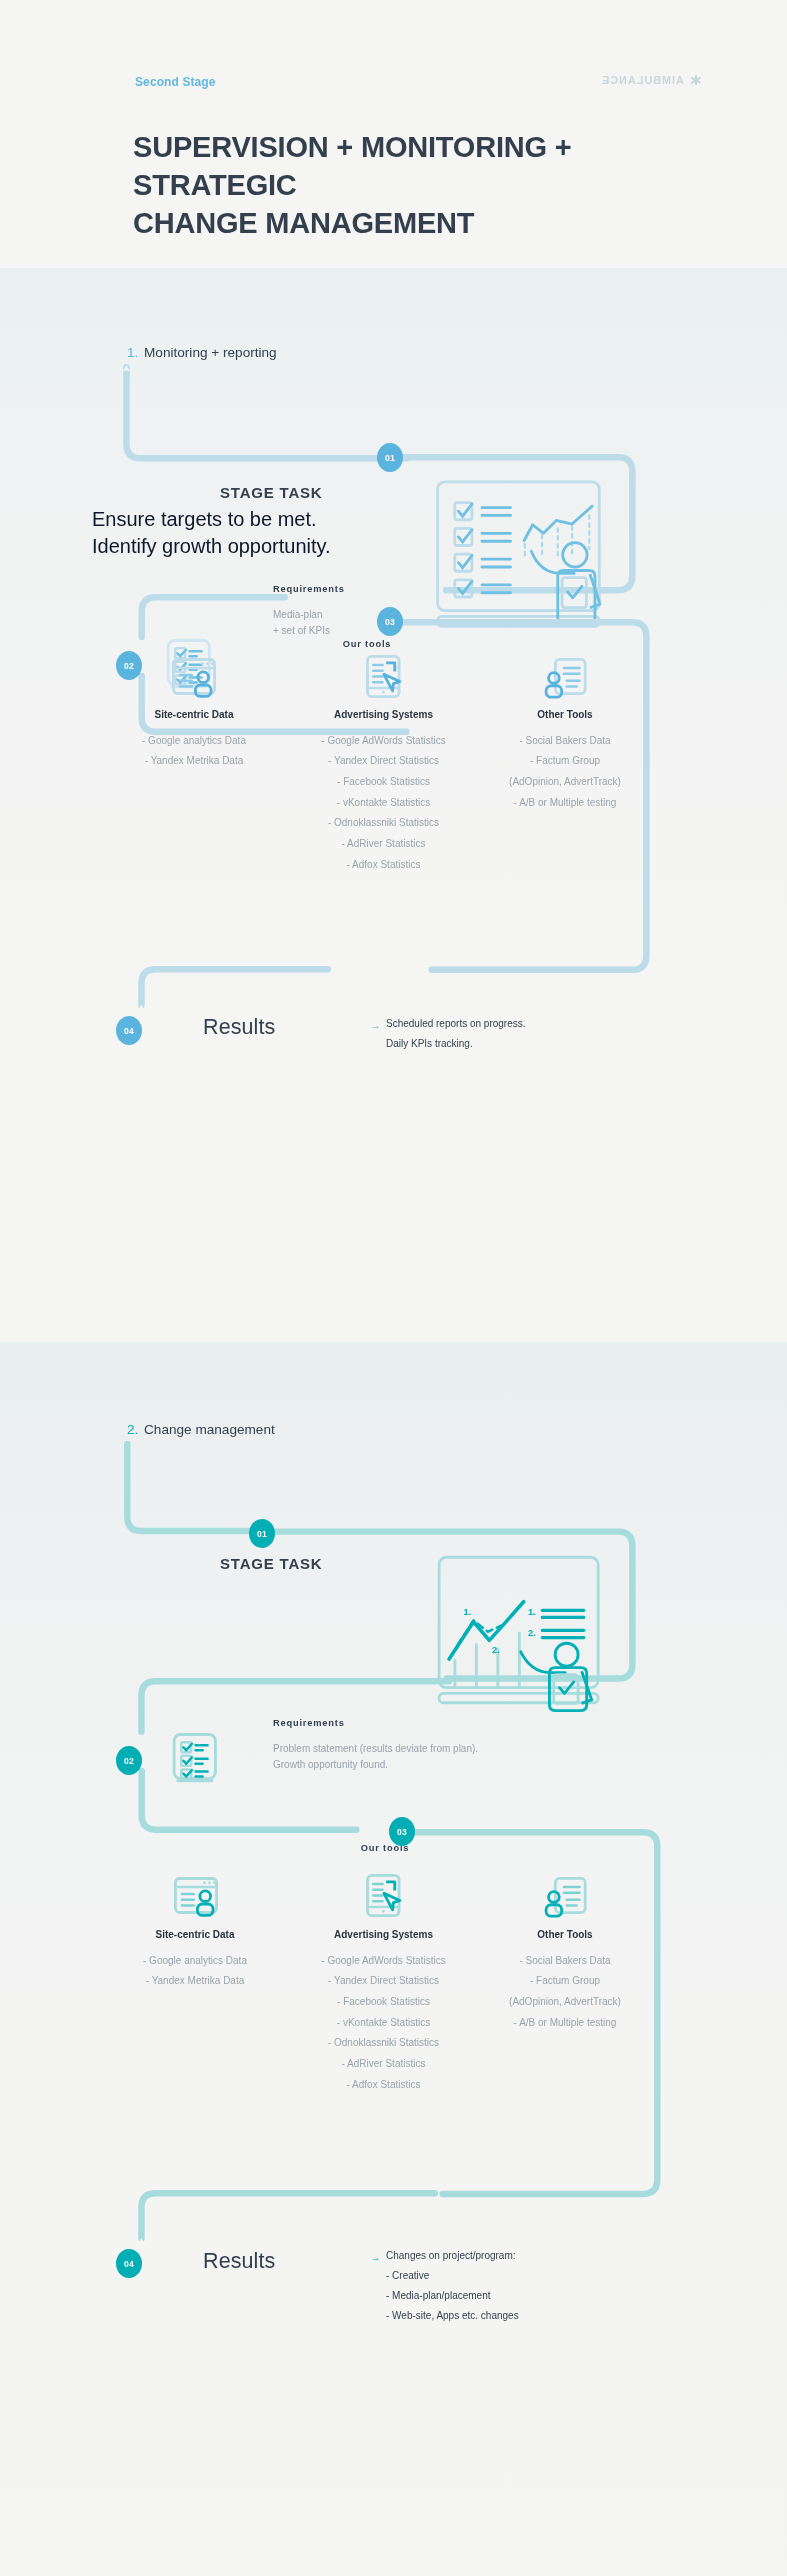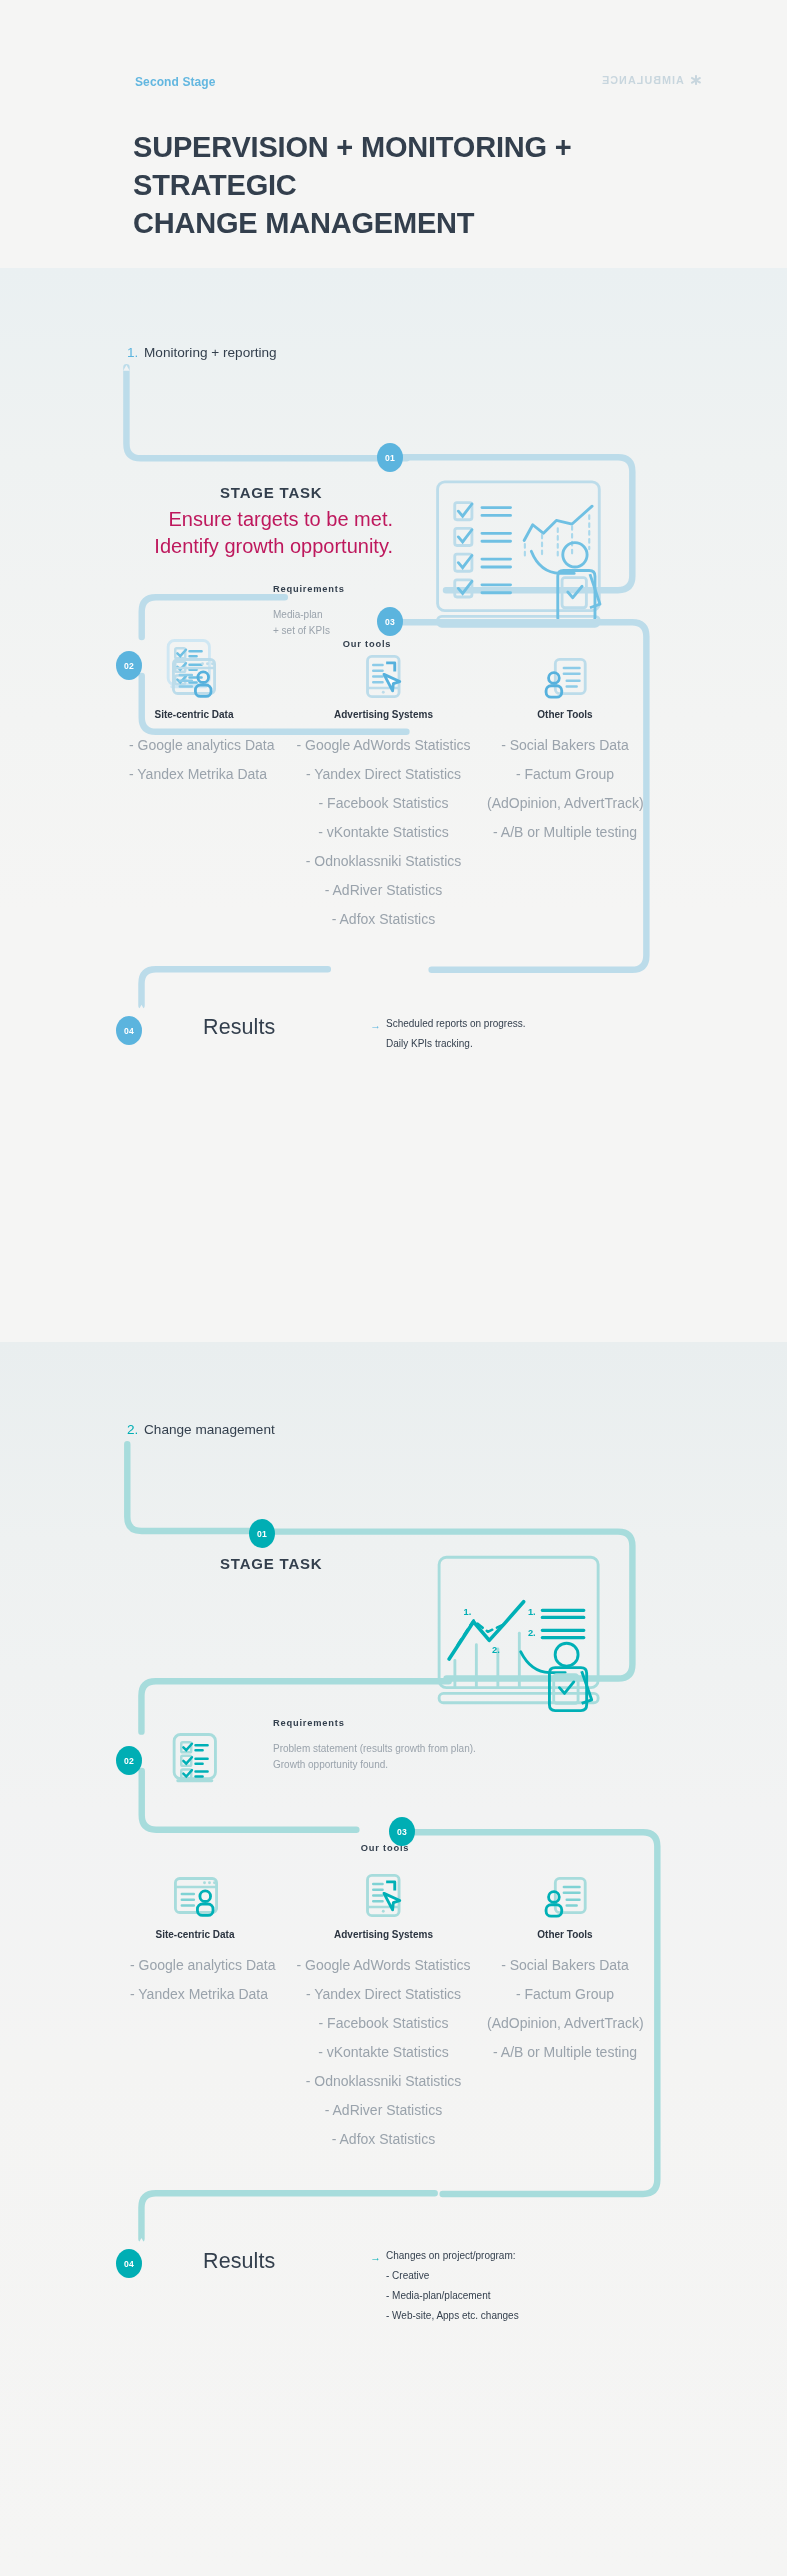--- a/index.html
+++ b/index.html
@@ -69,41 +69,41 @@
     z-index: 5;
   }
 
   .kicker {
     position: absolute; font-size: 15px; font-weight: 700;
     letter-spacing: 0.8px; color: #333f4d; text-transform: uppercase;
     white-space: nowrap;
   }
   .task-text {
     position: absolute; font-size: 20px; font-weight: 400;
-    line-height: 1.33; color: #be185d; text-align: right;
+    line-height: 1.33; color: #0f172a; text-align: left;
   }
   .task-text span { display: block; }
 
   .req-title {
     position: absolute; font-size: 9.3px; font-weight: 700;
     letter-spacing: 0.8px; color: #333f4d; white-space: nowrap;
   }
   .req-body {
     position: absolute; font-size: 10px; line-height: 1.55;
     color: #9aa3ac; white-space: nowrap;
   }
   .req-body span { display: block; }
 
   .tools-title {
     position: absolute; font-size: 9.3px; font-weight: 700;
     letter-spacing: 0.8px; color: #333f4d; white-space: nowrap;
   }
   .col { position: absolute; text-align: center; }
   .col-h { font-size: 10px; font-weight: 700; color: #2b3440; margin-bottom: 10.7px; }
-  .col-i { font-size: 14px; color: #9aa3ac; line-height: 2.07; white-space: nowrap; text-align: center; }
+  .col-i { font-size: 10px; color: #9aa3ac; line-height: 2.07; white-space: nowrap; text-align: center; }
 
   .results-word {
     position: absolute; font-size: 21.5px; font-weight: 400;
     color: #333f4d; letter-spacing: 0.1px;
   }
   .results-list { position: absolute; font-size: 10px; line-height: 2.0; color: #333f4d; white-space: nowrap; }
   .results-list .arw { position: absolute; left: -15.7px; top: 0.7px; font-size: 10.7px; font-weight: 700; }
 
   svg { display: block; overflow: visible; }
   .ill { position: absolute; }
@@ -359,21 +359,21 @@
         <path d="M16 40 l4 4 l8 -9"></path>
         <path d="M33 37 h17 M33 44 h10"></path>
         <rect x="13" y="52" width="14" height="12" rx="2" stroke="#a7dcdc"></rect>
         <path d="M16 58 l4 4 l8 -9"></path>
         <path d="M33 55 h17 M33 62 h10"></path>
       </g>
     </svg>
 
     <div class="req-title" style="left:273px;top:786px;top:376px">Requirements</div>
     <div class="req-body" style="left:273px;top:399px">
-      <span>Problem statement (results growth from plan).</span>
+      <span>Problem statement (results deviate from plan).</span>
       <span>Growth opportunity found.</span>
     </div>
 
     <div class="bubble" style="left:389px;top:475px;background:#00aeb4">03</div>
     <svg class="ill" style="left:414px;top:487px" width="272" height="415" viewBox="0 0 380 580">
       <path d="M0 4.5 L320 4.5 Q340 4.5 340 24.5 L340 490 Q340 510 320 510 L40 510" fill="none" stroke="#a7dcdc" stroke-width="9" stroke-linecap="round"></path>
     </svg>
 
     <div class="tools-title" style="left:385px;top:501px;transform:translateX(-50%)">Our tools</div>
 

